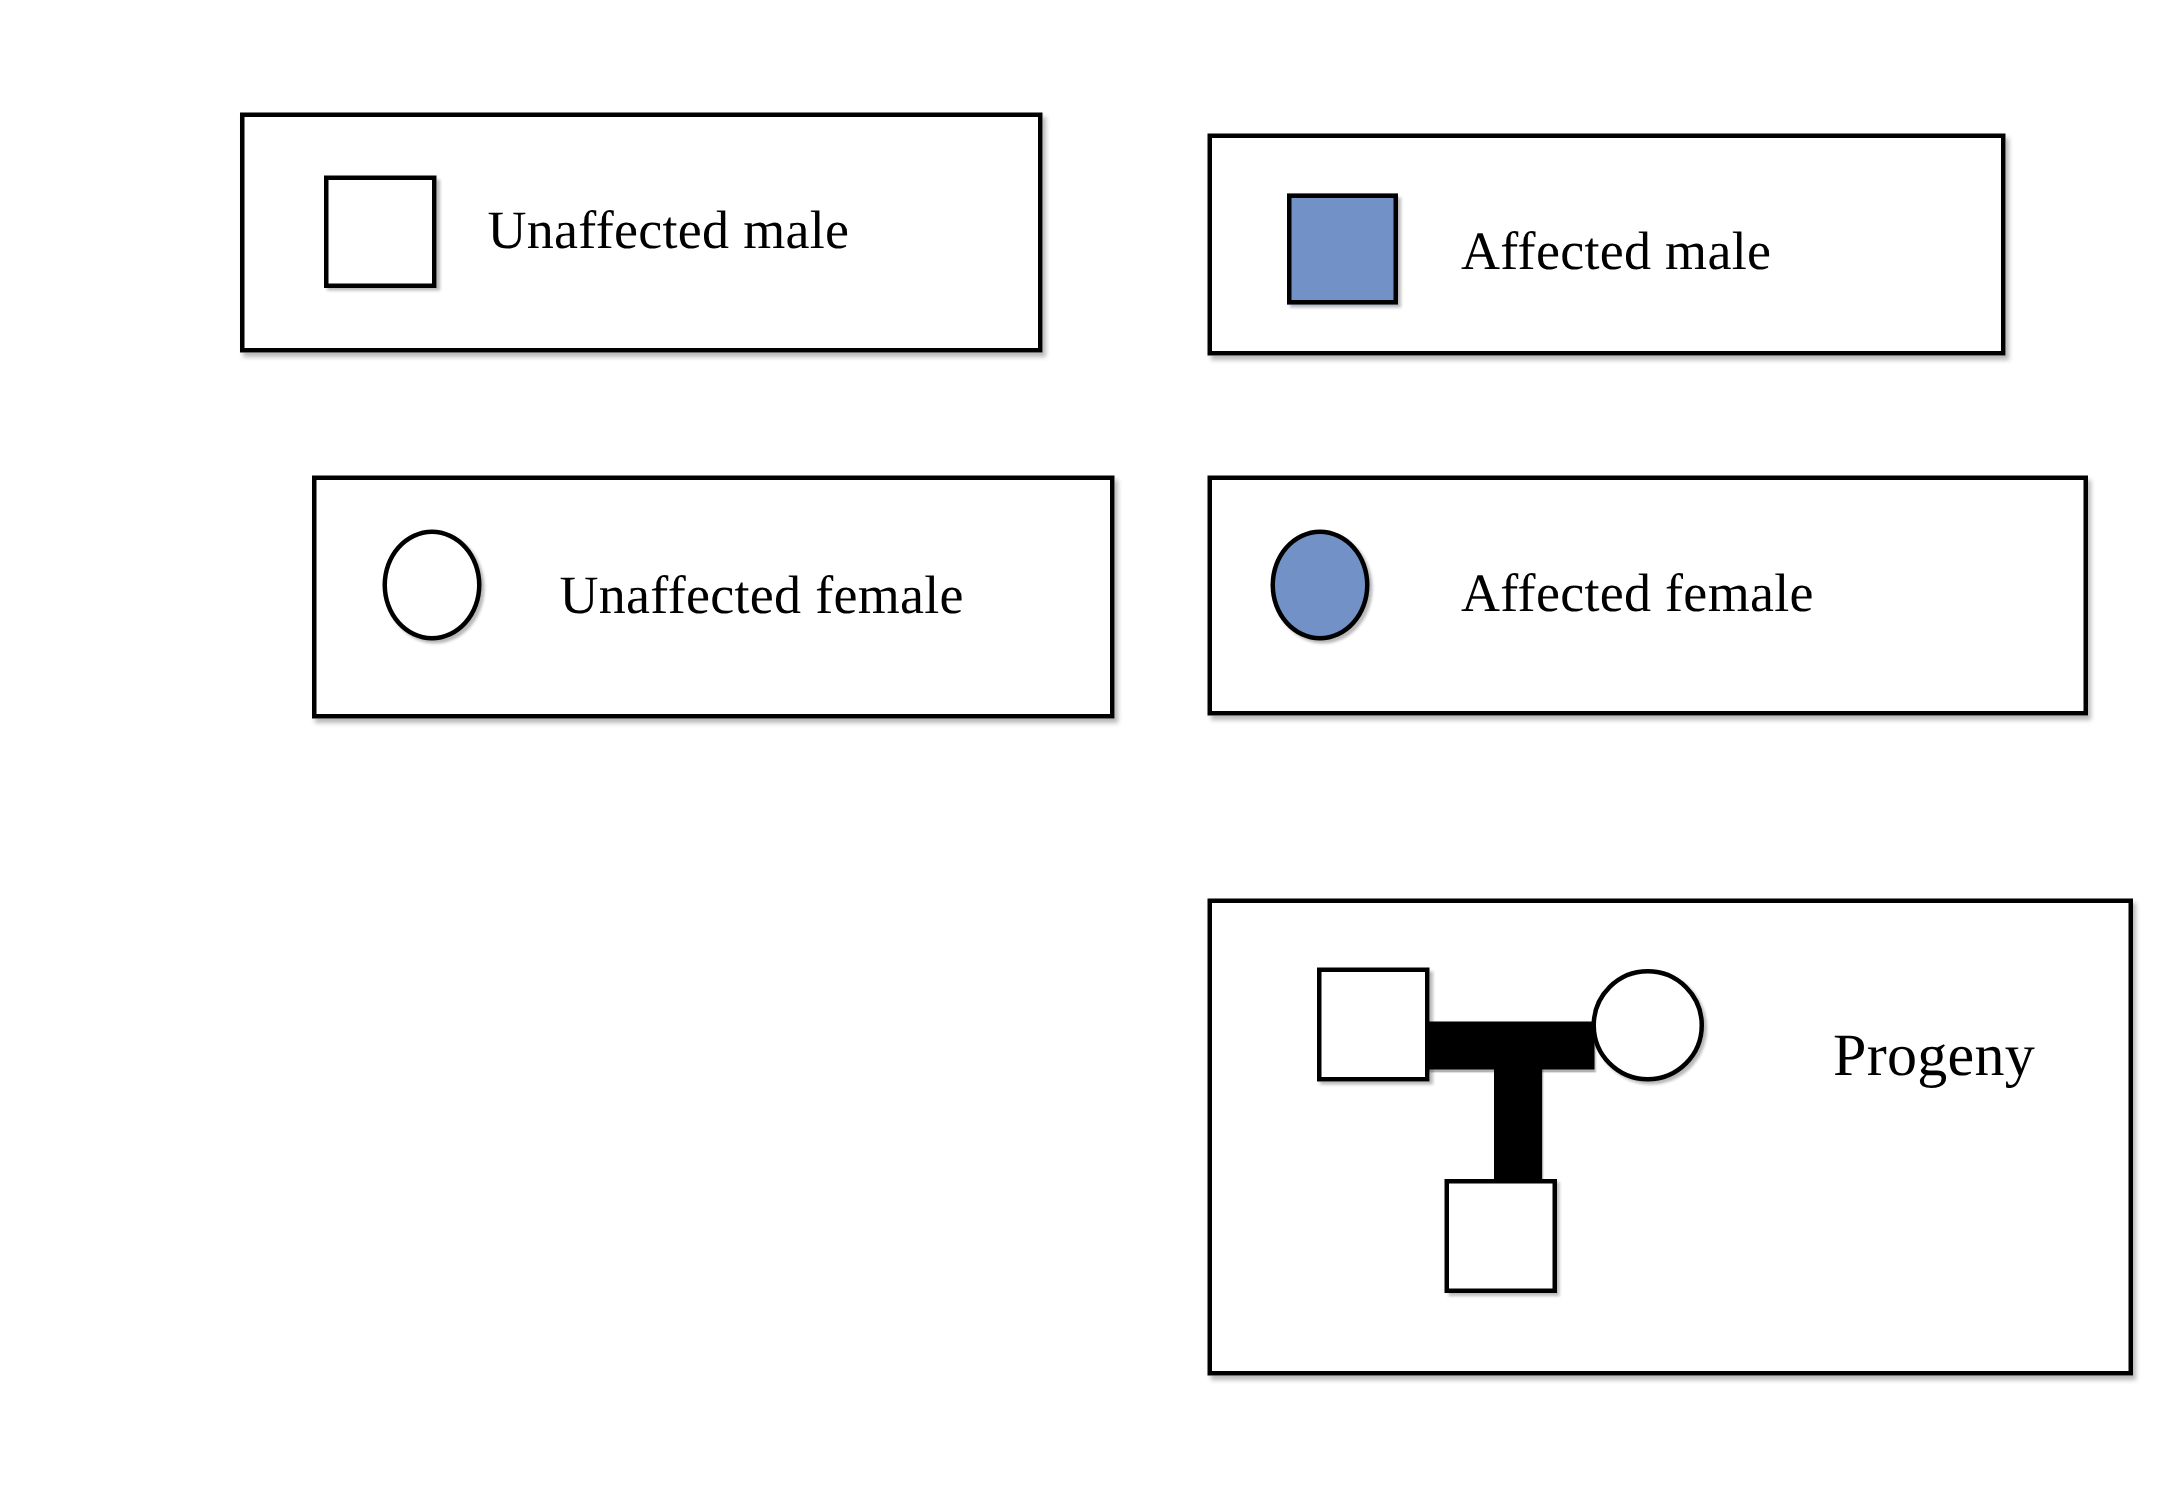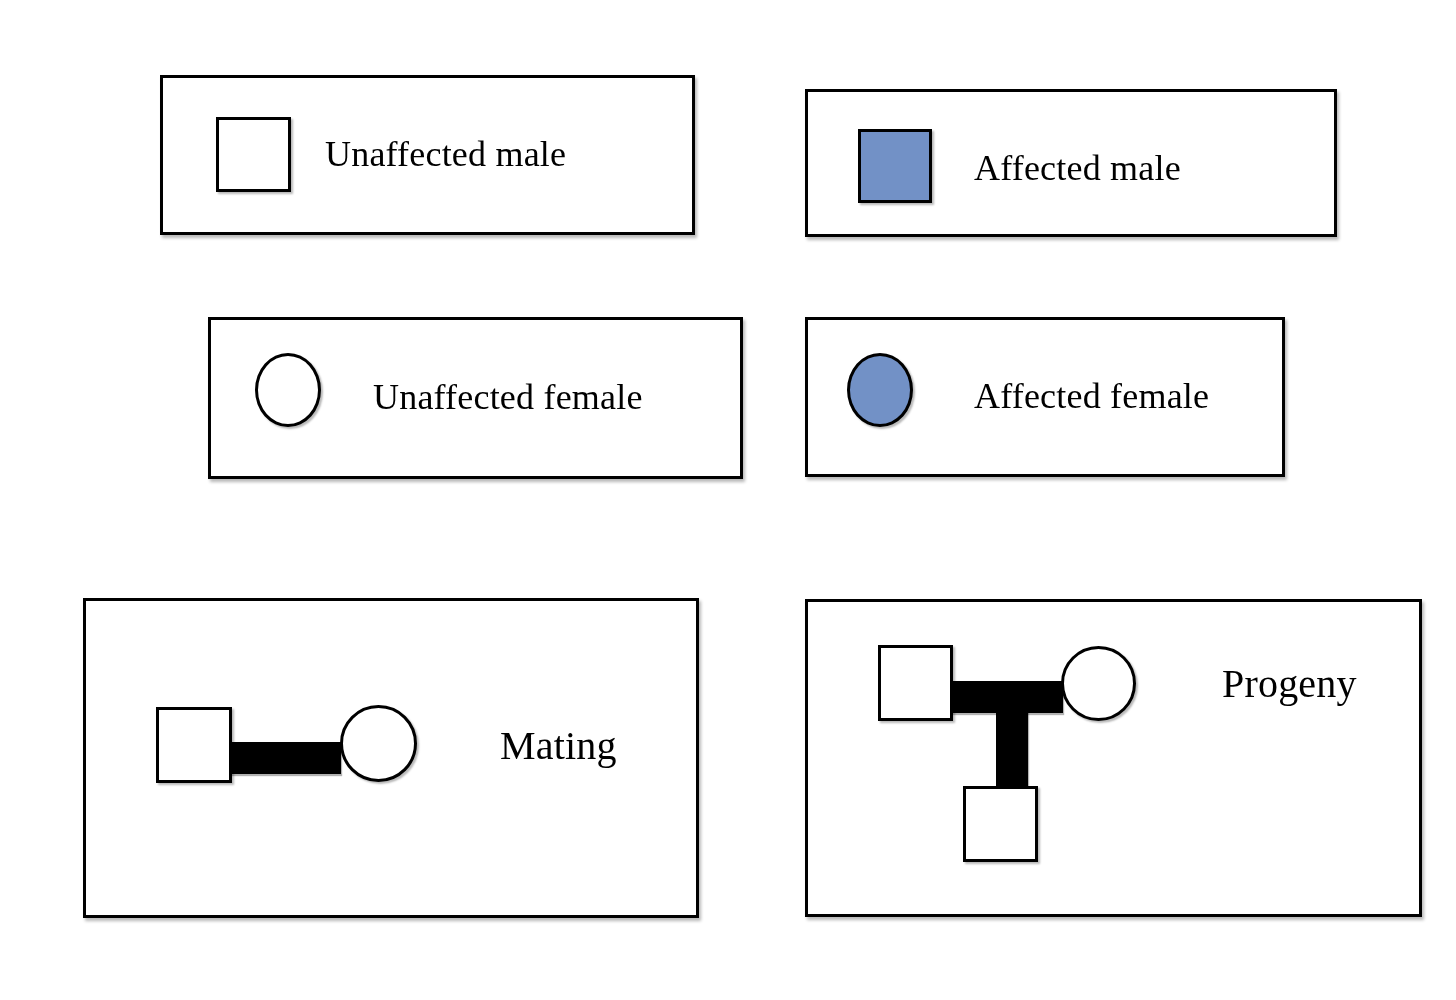--- a/index.html
+++ b/index.html
@@ -19,33 +19,33 @@
   }
   .panel{
     position:absolute;
     background:#fff;
     border:3px solid var(--outline);
     box-shadow:2px 3px 3px rgba(0,0,0,0.28);
   }
   #panel-unaffected-male  {left:128px;top:43px; width:535px;height:160px;}
   #panel-affected-male    {left:773px;top:45px; width:532px;height:148px;margin-top:12px;}
   #panel-unaffected-female{left:128px;top:285px;width:535px;height:162px;margin-left:48px;}
-  #panel-affected-female  {left:773px;top:285px;width:480px;height:160px;}
+  #panel-affected-female  {left:773px;top:285px;width:587px;height:160px;}
   #panel-mating           {left:51px; top:566px;width:616px;height:320px;}
   #panel-progeny          {left:773px;top:567px;width:617px;height:318px;}
 
   .label{
     position:absolute;
     transform:translateY(-52%);
     font-size:36px;
     letter-spacing:0.2px;
     white-space:nowrap;
     color:var(--text);
   }
-  .label-lg{font-size:40px;}
+  .label-lg{font-size:40px;margin-top:20px;}
 
   .shape{
     position:absolute;
     border:3px solid var(--outline);
     background:#fff;
     box-shadow:2px 2px 2px rgba(0,0,0,0.28);
   }
   .shape.circle{border-radius:50%;}
   .shape.blue{background:var(--affected-fill);}
 
@@ -102,26 +102,20 @@
   <div class="panel" id="panel-unaffected-female">
     <div class="shape circle"></div>
     <div class="label">Unaffected female</div>
   </div>
 
   <div class="panel" id="panel-affected-female">
     <div class="shape circle blue"></div>
     <div class="label">Affected female</div>
   </div>
 
-  <div class="panel" id="panel-mating">
-    <div class="shape male-sq"></div>
-    <div class="hline join"></div>
-    <div class="shape circle female-c"></div>
-    <div class="label label-lg">Mating</div>
-  </div>
 
   <div class="panel" id="panel-progeny">
     <div class="shape male-sq"></div>
     <div class="hline join"></div>
     <div class="shape circle female-c"></div>
     <div class="vline descent"></div>
     <div class="shape child-sq"></div>
     <div class="label label-lg">Progeny</div>
   </div>
 

